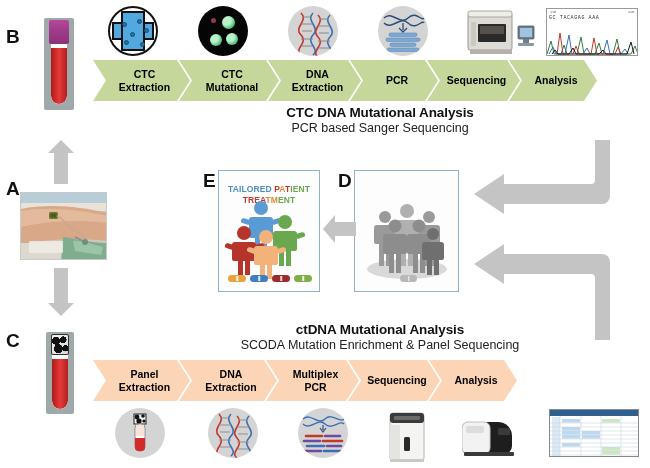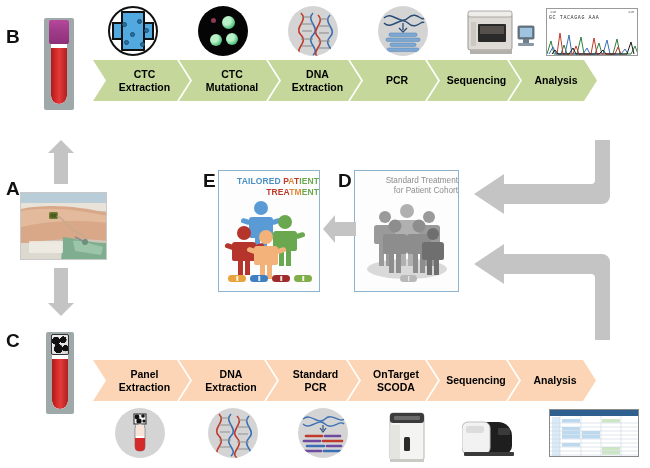--- a/index.html
+++ b/index.html
@@ -107,25 +107,26 @@
   
   .mach { position: absolute; }
 
   
   .pbox {
     position: absolute;
     background: #fdfdfd;
     border: 1px solid #8fb3cc;
   }
   .pbox-title {
-    text-align: right;
+    text-align: center;
     font-size: 8.5px;
     line-height: 1.25;
     padding-top: 5px;
     font-weight: bold;
+    margin-top: 8px;
   }
   .pbox-title.standard { color: #8d8d8d; font-weight: normal; font-size: 8.2px; }
   .tailored-line { letter-spacing: 0.1px; }
 
   
   .pill { position: absolute; height: 7px; border-radius: 4px; }
   .pill::after {
     content: ""; position: absolute; left: 50%; top: 1px; width: 1.5px; height: 5px;
     background: rgba(255,255,255,.85); transform: translateX(-50%);
   }
@@ -278,20 +279,24 @@
       <span>PCR</span>
     </div>
     <div class="chev green" style="width:93px;">
       <span>Sequencing</span>
     </div>
     <div class="chev green last" style="width:88px;">
       <span>Analysis</span>
     </div>
   </div>
 
+  <div class="wf-title" style="left:180px; top:105px; width:400px;">
+    <div class="t1">CTC DNA Mutational Analysis</div>
+    <div class="t2">PCR based Sanger Sequencing</div>
+  </div>
 
   <div class="panel-letter" style="left:6px; top:178px;">A</div>
 
   <div class="photo" style="left:20px; top:192px; width:87px; height:68px;">
     <svg width="87" height="68" viewBox="0 0 87 68">
       <rect width="87" height="68" fill="#cfc6bb"></rect>
       <rect x="0" y="0" width="87" height="12" fill="#b9cdd8"></rect>
       <rect x="0" y="10" width="87" height="8" fill="#e8e2d8"></rect>
       <path d="M0 16 C30 10, 60 14, 87 20 L87 48 C55 44, 25 46, 0 52 Z" fill="#d8a888"></path>
       <path d="M0 18 C30 13, 58 17, 87 23 L87 30 C55 26, 25 28, 0 34 Z" fill="#e3bb9c"></path>
@@ -363,24 +368,20 @@
 
     <div class="pill" style="left:9px; bottom:9px; width:18px; background:#e8a33d;"></div>
     <div class="pill" style="left:31px; bottom:9px; width:18px; background:#3f7fc1;"></div>
     <div class="pill" style="left:53px; bottom:9px; width:18px; background:#9e2b2b;"></div>
     <div class="pill" style="left:75px; bottom:9px; width:18px; background:#7fae4a;"></div>
   </div>
 
   <div class="panel-letter" style="left:338px; top:170px;">D</div>
 
   <div class="pbox" style="left:354px; top:170px; width:105px; height:122px;">
-    <div class="pbox-title standard">
-      <div>Standard Treatment</div>
-      <div>for Patient Cohort</div>
-    </div>
     <svg width="105" height="88" style="position:absolute; left:0; top:26px;" viewBox="0 0 105 88">
       <g opacity=".25" fill="#6e6e6e">
         <ellipse cx="52" cy="72" rx="40" ry="10"></ellipse>
       </g>
       <g fill="#9a9a9a">
         <circle cx="30" cy="20" r="6"></circle>
         <path d="M22 28 h16 a3 3 0 0 1 3 3 v14 a2 2 0 0 1 -2 2 h-3 v22 h-5 v-22 h-2 v22 h-5 v-22 h-3 a2 2 0 0 1 -2 -2 v-14 a3 3 0 0 1 3 -3 z"></path>
         <circle cx="74" cy="20" r="6"></circle>
         <path d="M66 28 h16 a3 3 0 0 1 3 3 v14 a2 2 0 0 1 -2 2 h-3 v22 h-5 v-22 h-2 v22 h-5 v-22 h-3 a2 2 0 0 1 -2 -2 v-14 a3 3 0 0 1 3 -3 z"></path>
       </g>
@@ -424,45 +425,41 @@
 
   <div class="tube-wrap" style="left:46px; top:332px; width:28px; height:82px;">
     <div class="tube-body"></div>
     <div class="tube-inner">
       <div class="tube-blood"></div>
     </div>
     <div class="tube-cap cap-streck"></div>
   </div>
 
   <div class="wf-title" style="left:180px; top:322px; width:400px;">
+    <div class="t1">ctDNA Mutational Analysis</div>
+    <div class="t2">SCODA Mutation Enrichment &amp; Panel Sequencing</div>
   </div>
 
   <div class="chevron-row" style="left:93px; top:360px; width:548px; height:41px;">
     <div class="chev peach first" style="width:97px;">
       <span>
         <span>Panel</span><br>
         <span>Extraction</span>
       </span>
     </div>
     <div class="chev peach" style="width:98px;">
       <span>
         <span>DNA</span><br>
         <span>Extraction</span>
       </span>
     </div>
     <div class="chev peach" style="width:93px;">
       <span>
-        <span>Standard</span><br>
+        <span>Multiplex</span><br>
         <span>PCR</span>
-      </span>
-    </div>
-    <div class="chev peach" style="width:90px;">
-      <span>
-        <span>OnTarget</span><br>
-        <span>SCODA</span>
       </span>
     </div>
     <div class="chev peach" style="width:92px;">
       <span>Sequencing</span>
     </div>
     <div class="chev peach last" style="width:88px;">
       <span>Analysis</span>
     </div>
   </div>
 

